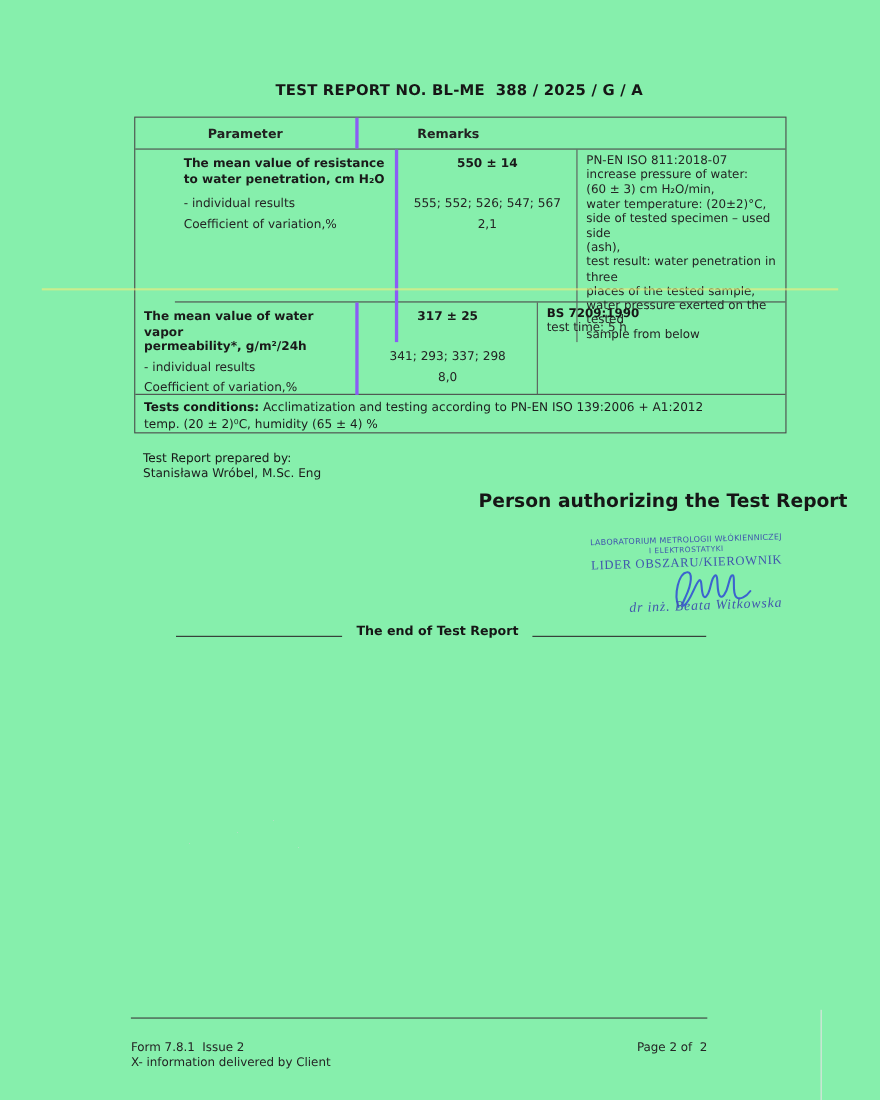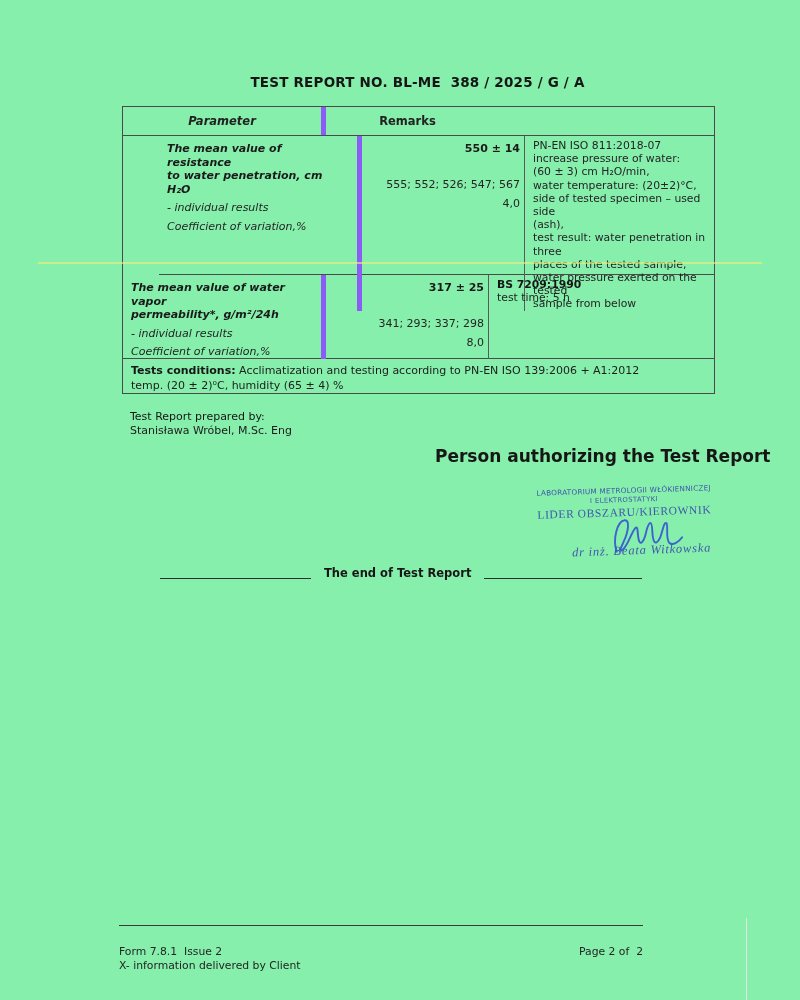--- a/index.html
+++ b/index.html
@@ -14,26 +14,26 @@
   }
   
   .report-table{position:absolute;left:122px;top:106px;width:591px;border:1.6px solid #4a4a4a;background:transparent;}
   .thead,.trow{display:grid;grid-template-columns:203px 163px 1fr;}
   .thead{height:28px;border-bottom:1.5px solid #4a4a4a;}
   .thead .hcell{
     display:flex;align-items:center;justify-content:center;
     font-weight:bold;font-size:11.5px;color:#222;
   }
   .cell{box-sizing:border-box;}
-  .col-a{border-right:5px solid #8b5cf6;font-style:italic;}
+  .col-a{border-right:3px solid #8b5cf6;}
   .col-b{border-right:1px solid #5a5a5a;}
   .trow-1{height:138px;border-bottom:1.5px solid #4a4a4a;margin-left:36px;}
   .trow-2{height:83px;border-bottom:1.4px solid #4a4a4a;}
   .pcell{padding:6px 8px 0 8px;font-size:11px;line-height:13.5px;}
-  .vcell{padding:6px 4px 0 4px;text-align:right;font-size:11px;line-height:13.5px;}
+  .vcell{padding:6px 4px 0 4px;text-align:center;font-size:11px;line-height:13.5px;}
   .main{font-weight:bold;min-height:31px;white-space:pre-line;color:#1a1a1a;}
   .sub{margin-top:5px;color:#242424;}
   .rcell{padding:3px 6px 0 8px;font-size:10.8px;line-height:13.2px;color:#242424;}
   .rtitle{white-space:pre-line;}
   .rtitle.bold{font-weight:bold;color:#161616;}
   .rbody{white-space:pre-line;}
   .cond-row{padding:5px 8px 0 8px;font-size:11px;line-height:14.5px;white-space:pre-wrap;}
   .cond-label{font-weight:bold;color:#161616;}
   
   .yellow-line{position:absolute;left:38px;top:262px;width:724px;height:2.2px;background:#ecec7e;opacity:.65;}
@@ -95,21 +95,21 @@
     <div class="trow trow-1">
       <div class="cell pcell col-a">
         <div class="main">The mean value of resistance
 to water penetration, cm H₂O</div>
         <div class="sub">- individual results</div>
         <div class="sub">Coefficient of variation,%</div>
       </div>
       <div class="cell vcell col-b">
         <div class="main">550 ± 14</div>
         <div class="sub">555; 552; 526; 547; 567</div>
-        <div class="sub">4,0</div>
+        <div class="sub">2,1</div>
       </div>
       <div class="cell rcell">
         <div class="rtitle">PN-EN ISO 811:2018-07</div>
         <div class="rbody">increase pressure of water:
 (60 ± 3) cm H₂O/min,
 water temperature: (20±2)°C,
 side of tested specimen – used side
 (ash),
 test result: water penetration in three
 places of the tested sample,

